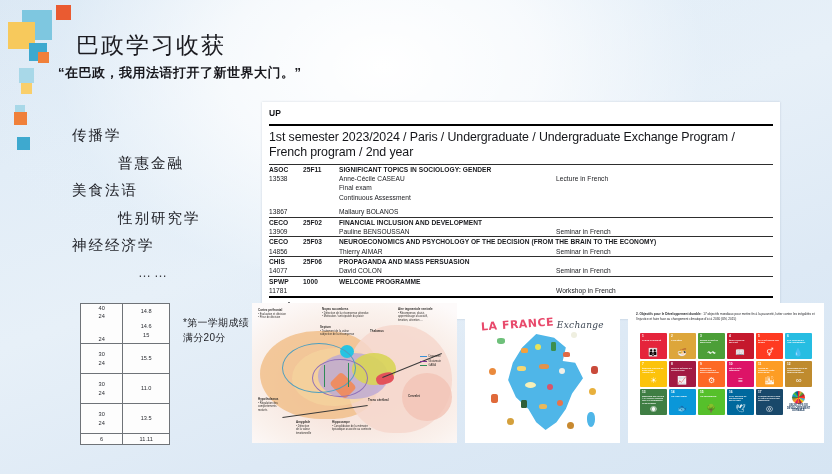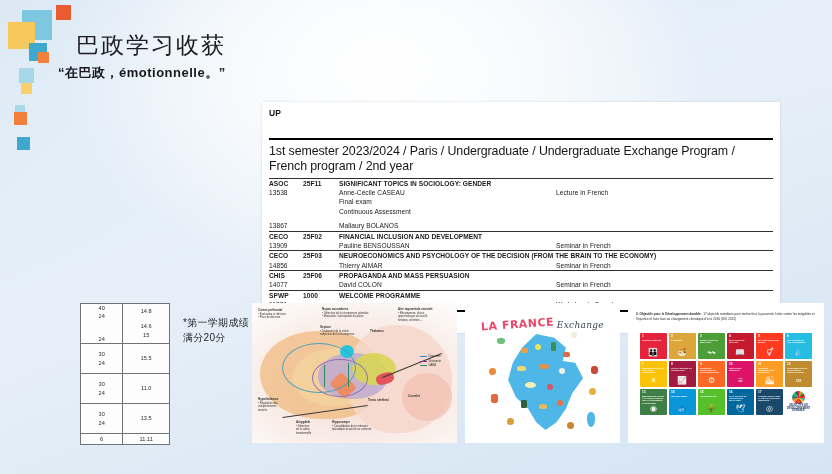--- a/index.html
+++ b/index.html
@@ -36,21 +36,21 @@
   .course-item.dots{padding-left:66px;letter-spacing:3px;font-size:13px;color:#3a3b41;margin-top:2px;}
   
   #transcript{
     position:absolute;left:262px;top:102px;width:518px;
     background:#ffffff;
     box-shadow:0 0 2px rgba(30,50,80,0.18);
     font-family:"Liberation Sans","DejaVu Sans",sans-serif;
     color:#15161a;
   }
   #transcript .pad{padding:4px 7px 4px 7px;}
-  .doc-head{font-size:8.5px;font-weight:bold;letter-spacing:0.2px;padding:2px 0 20px 0;}
+  .doc-head{font-size:8.5px;font-weight:bold;letter-spacing:0.2px;padding:2px 0 6px 0;}
   .rule-thick{border-top:2.2px solid #000;}
   .doc-title{
     font-size:12.4px;font-weight:normal;line-height:1.24;
     padding:4px 0 3px 0;letter-spacing:-0.1px;
   }
   table.courses{width:100%;border-collapse:collapse;table-layout:fixed;}
   table.courses td{
     vertical-align:top;font-size:6.6px;line-height:1.42;padding:0;
     letter-spacing:0.05px;color:#191a1e;
   }
@@ -137,23 +137,31 @@
     <div class="deco" style="left:38px;top:52px;width:11px;height:11px;background:#f0803a;"></div>
     <div class="deco" style="left:19px;top:68px;width:15px;height:15px;background:#a8d8e8;"></div>
     <div class="deco" style="left:21px;top:83px;width:11px;height:11px;background:#f9cf6b;"></div>
     <div class="deco" style="left:15px;top:105px;width:10px;height:10px;background:#a8d8e8;"></div>
     <div class="deco" style="left:14px;top:112px;width:13px;height:13px;background:#f0803a;"></div>
     <div class="deco" style="left:17px;top:137px;width:13px;height:13px;background:#3ea9cf;"></div>
   </div>
 
   <div id="title-block">
     <div id="page-title">巴政学习收获</div>
-    <div id="page-subtitle">“在巴政，émotionnelle。”</div>
-  </div>
-
+    <div id="page-subtitle">“在巴政，我用法语打开了新世界大门。”</div>
+  </div>
+
+  <div id="course-list">
+    <div class="course-item">传播学</div>
+    <div class="course-item indent">普惠金融</div>
+    <div class="course-item">美食法语</div>
+    <div class="course-item indent">性别研究学</div>
+    <div class="course-item">神经经济学</div>
+    <div class="course-item dots">……</div>
+  </div>
 
   <div id="transcript">
     <div class="pad">
       <div class="doc-head">UP</div>
       <div class="rule-thick"></div>
       <div class="doc-title">1st semester 2023/2024 / Paris / Undergraduate / Undergraduate Exchange Program / French program / 2nd year</div>
 
       <div class="sep-thin"></div>
       <table class="courses">
         <tbody>

